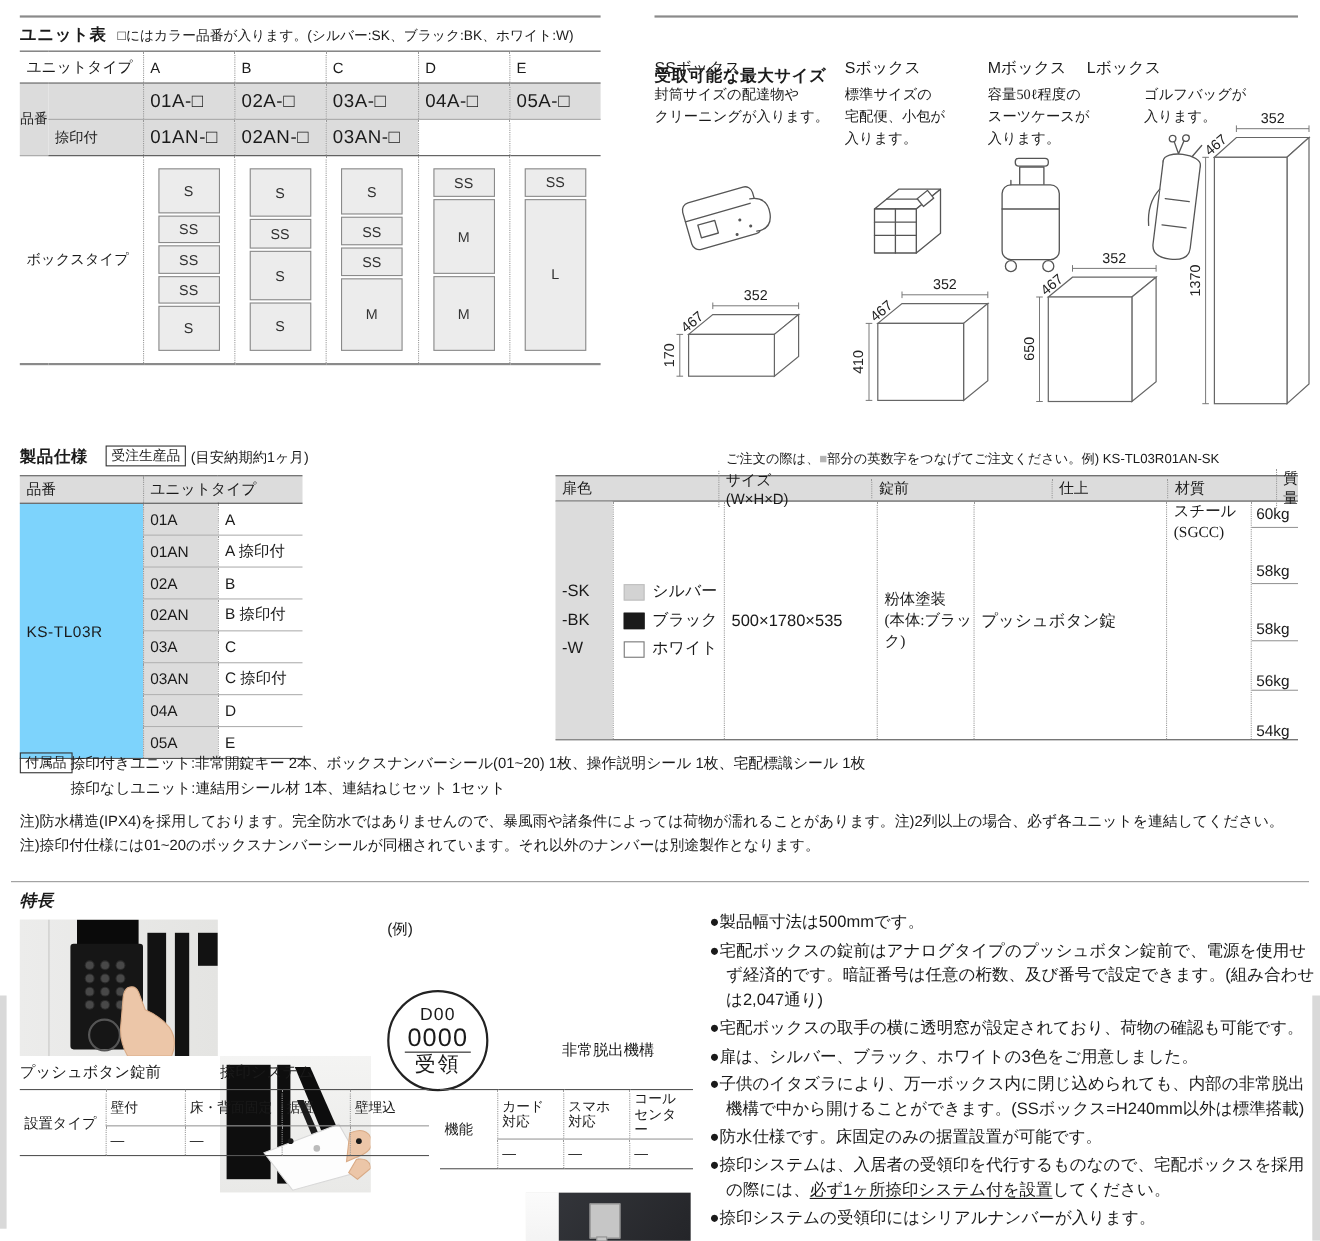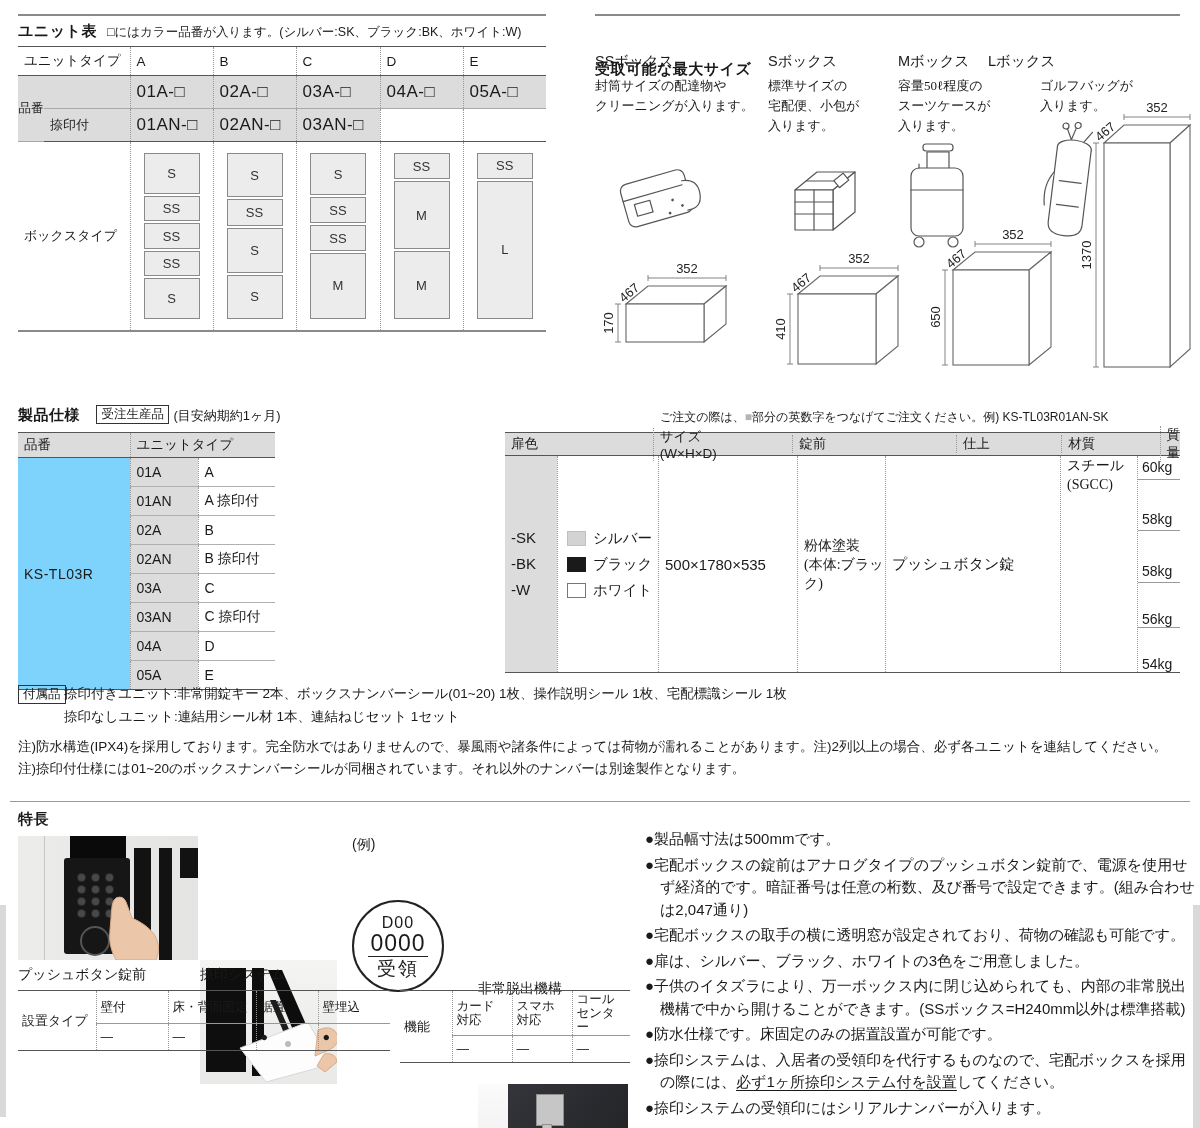--- a/index.html
+++ b/index.html
@@ -398,21 +398,21 @@
 
 <div class="abs" style="left:18px;top:684px;">
   <span class="accbox">付属品</span>
 </div>
 <div class="abs acctext" style="left:64px;top:683px;width:1120px;">捺印付きユニット:非常開錠キー 2本、ボックスナンバーシール(01~20) 1枚、操作説明シール 1枚、宅配標識シール 1枚</div>
 <div class="abs acctext" style="left:64px;top:706px;width:1120px;">捺印なしユニット:連結用シール材 1本、連結ねじセット 1セット</div>
 <div class="abs note" style="left:18px;top:736px;width:1170px;">注)防水構造(IPX4)を採用しております。完全防水ではありませんので、暴風雨や諸条件によっては荷物が濡れることがあります。注)2列以上の場合、必ず各ユニットを連結してください。</div>
 <div class="abs note" style="left:18px;top:758px;width:1170px;">注)捺印付仕様には01~20のボックスナンバーシールが同梱されています。それ以外のナンバーは別途製作となります。</div>
 
 <div class="abs thinline" style="left:10px;top:801px;width:1180px;"></div>
-<div class="abs sec-title" style="left:18px;top:810px;">特長</div>
+<div class="abs sec-title" style="left:18px;top:810px;font-style:italic;">特長</div>
 
 <div class="abs photo" style="left:18px;top:836px;width:180px;height:124px;">
   <div class="kp-door"></div>
   <div class="kp-seam" style="left:26px;"></div>
   <div class="kp-slat" style="left:116px;top:12px;width:17px;height:112px;"></div>
   <div class="kp-slat" style="left:141px;top:12px;width:13px;height:112px;"></div>
   <div class="kp-slat" style="left:162px;top:12px;width:18px;height:30px;"></div>
   <div class="kp-hood" style="left:52px;top:0;width:56px;height:24px;"></div>
   <div class="kp-unit" style="left:46px;top:22px;width:66px;height:96px;"></div>
   <div>
@@ -459,21 +459,21 @@
 <div class="abs photo" style="left:478px;top:836px;width:150px;height:124px;">
   <div class="em-left"></div>
   <div class="em-dark"></div>
   <div class="em-latch" style="left:58px;top:10px;width:26px;height:30px;"></div>
   <div class="em-latch" style="left:64px;top:40px;width:8px;height:16px;"></div>
 
 </div>
 
 <div class="abs plabel" style="left:18px;top:966px;">プッシュボタン錠前</div>
 <div class="abs plabel" style="left:200px;top:966px;">捺印システム</div>
-<div class="abs plabel" style="left:478px;top:980px;width:150px;">非常脱出機構</div>
+<div class="abs plabel" style="left:478px;top:946px;width:150px;text-align:center;">非常脱出機構</div>
 
 <table class="feat abs" style="left:18px;top:990px;width:372px;">
   <colgroup>
       <col style="width:78px">
       <col style="width:72px">
       <col style="width:88px">
       <col style="width:62px">
       <col style="width:72px">
     </colgroup>
   <tbody>

